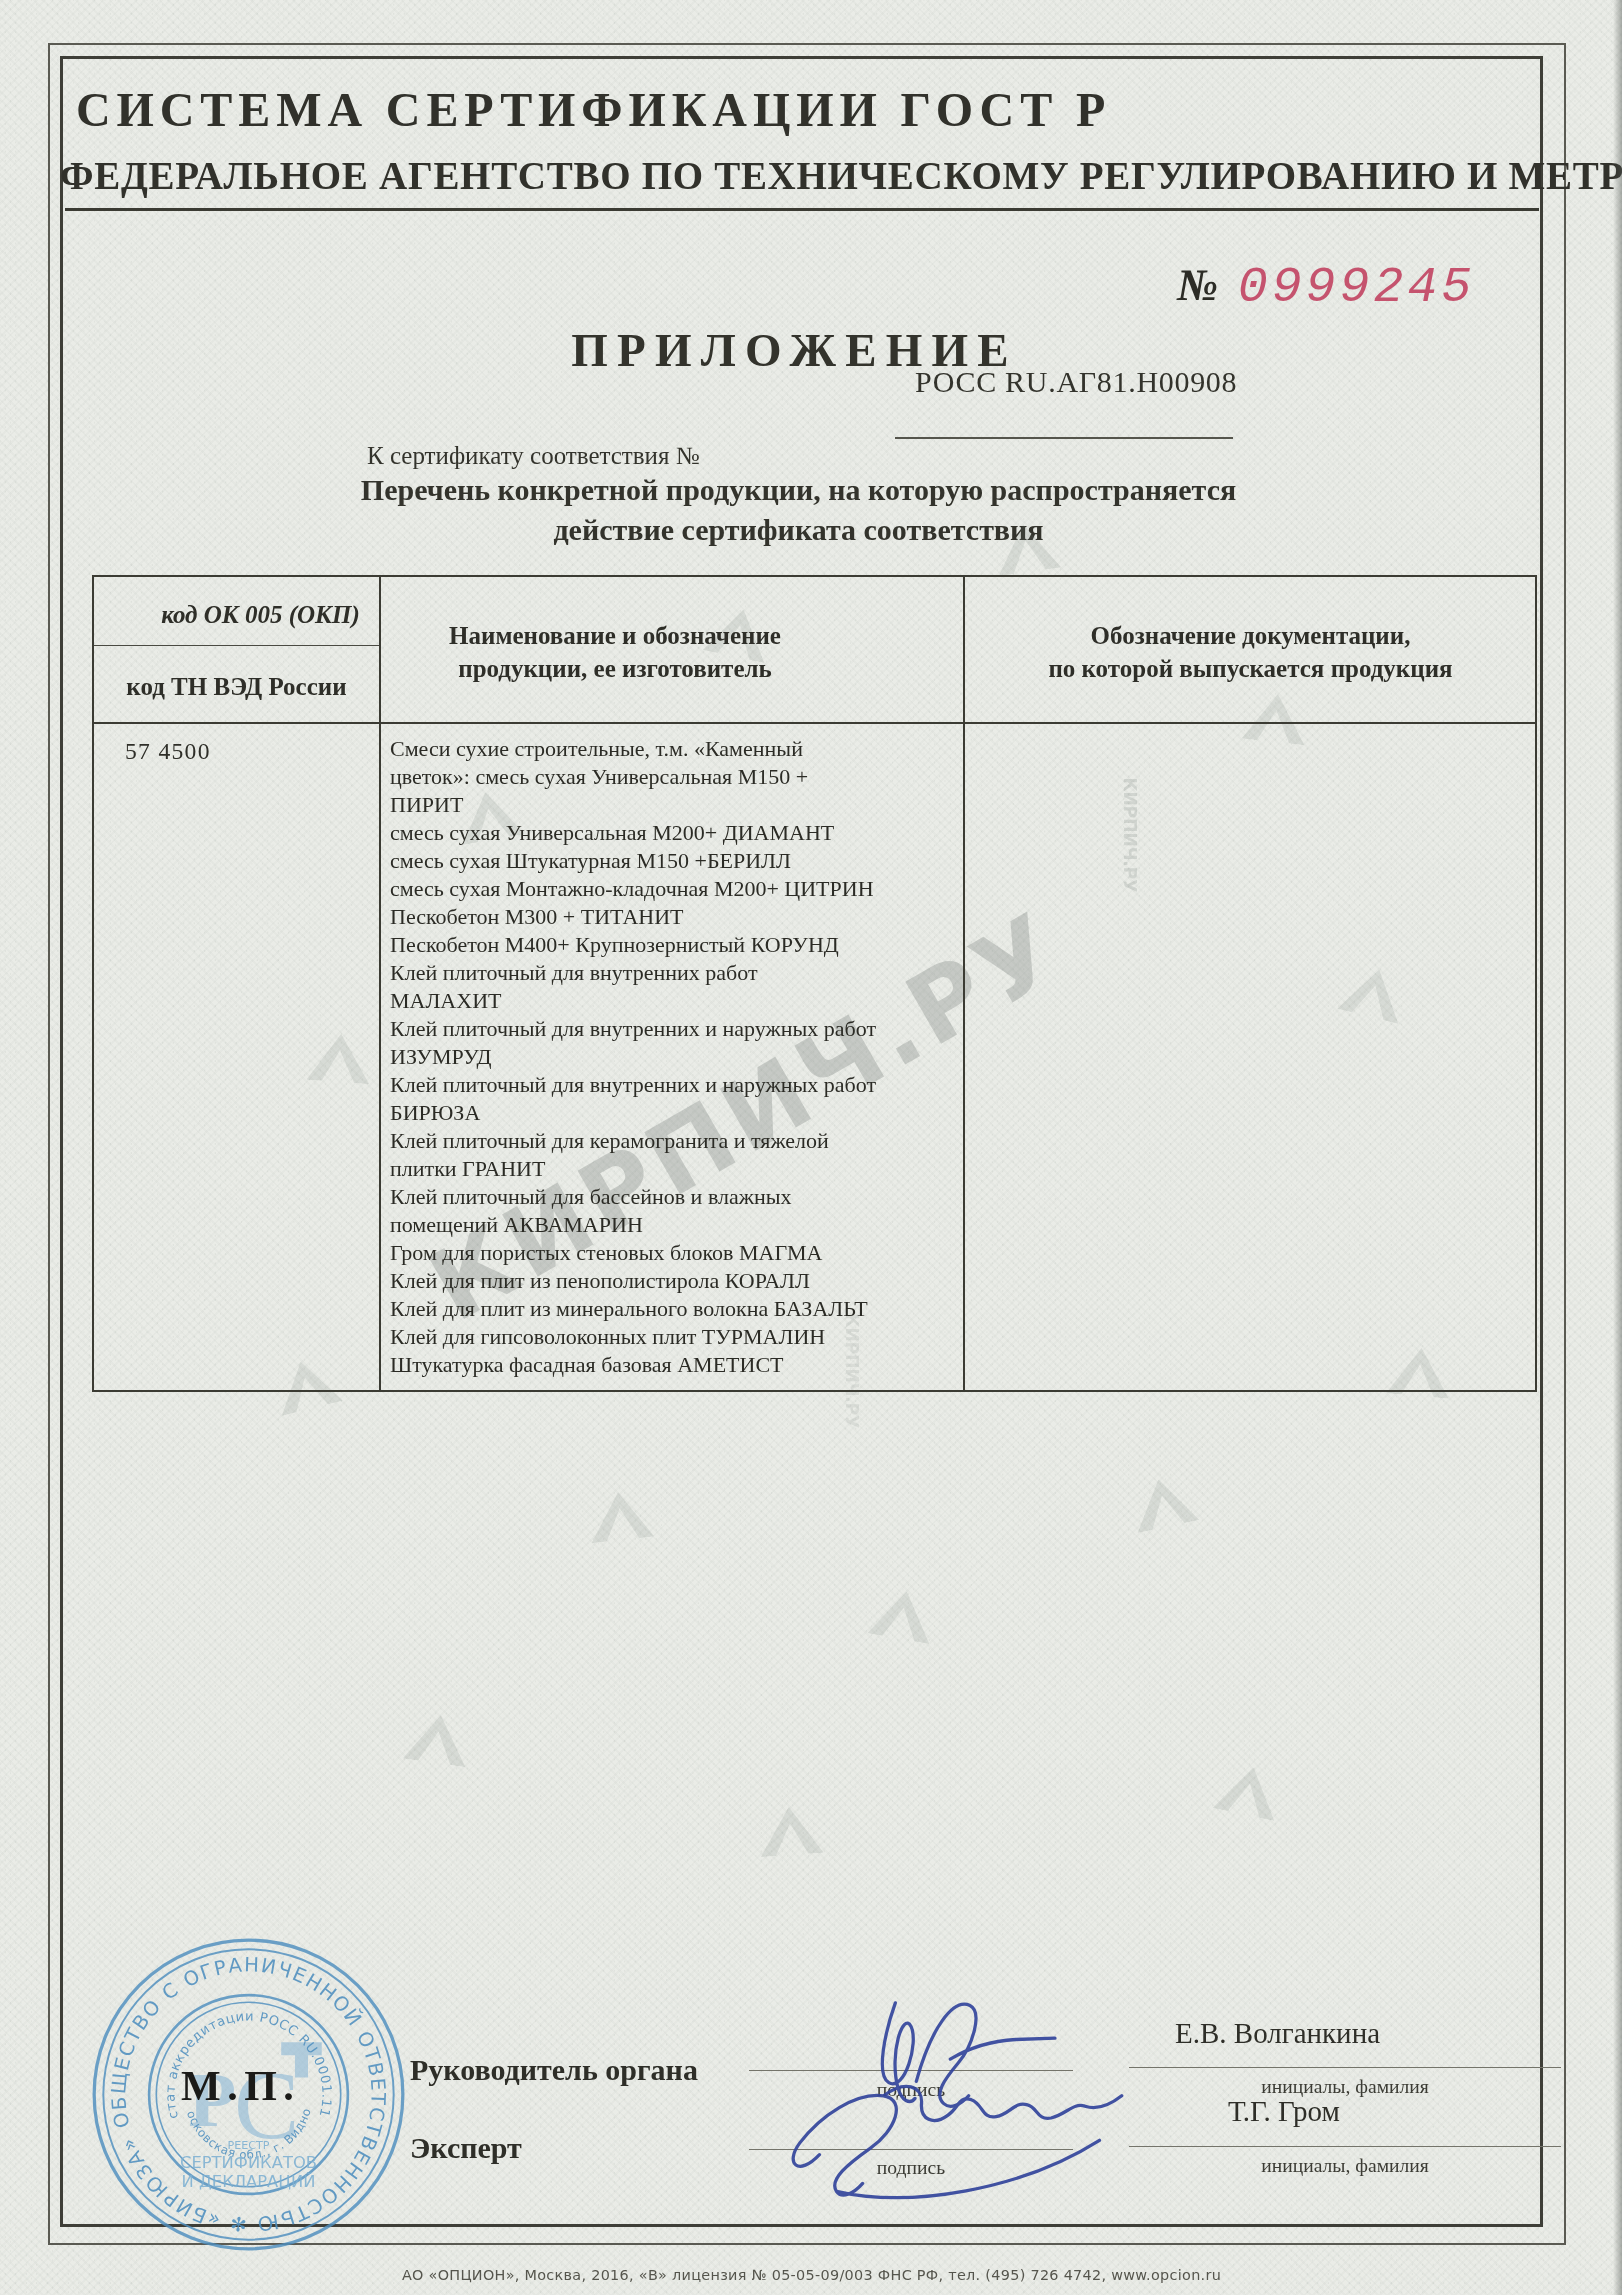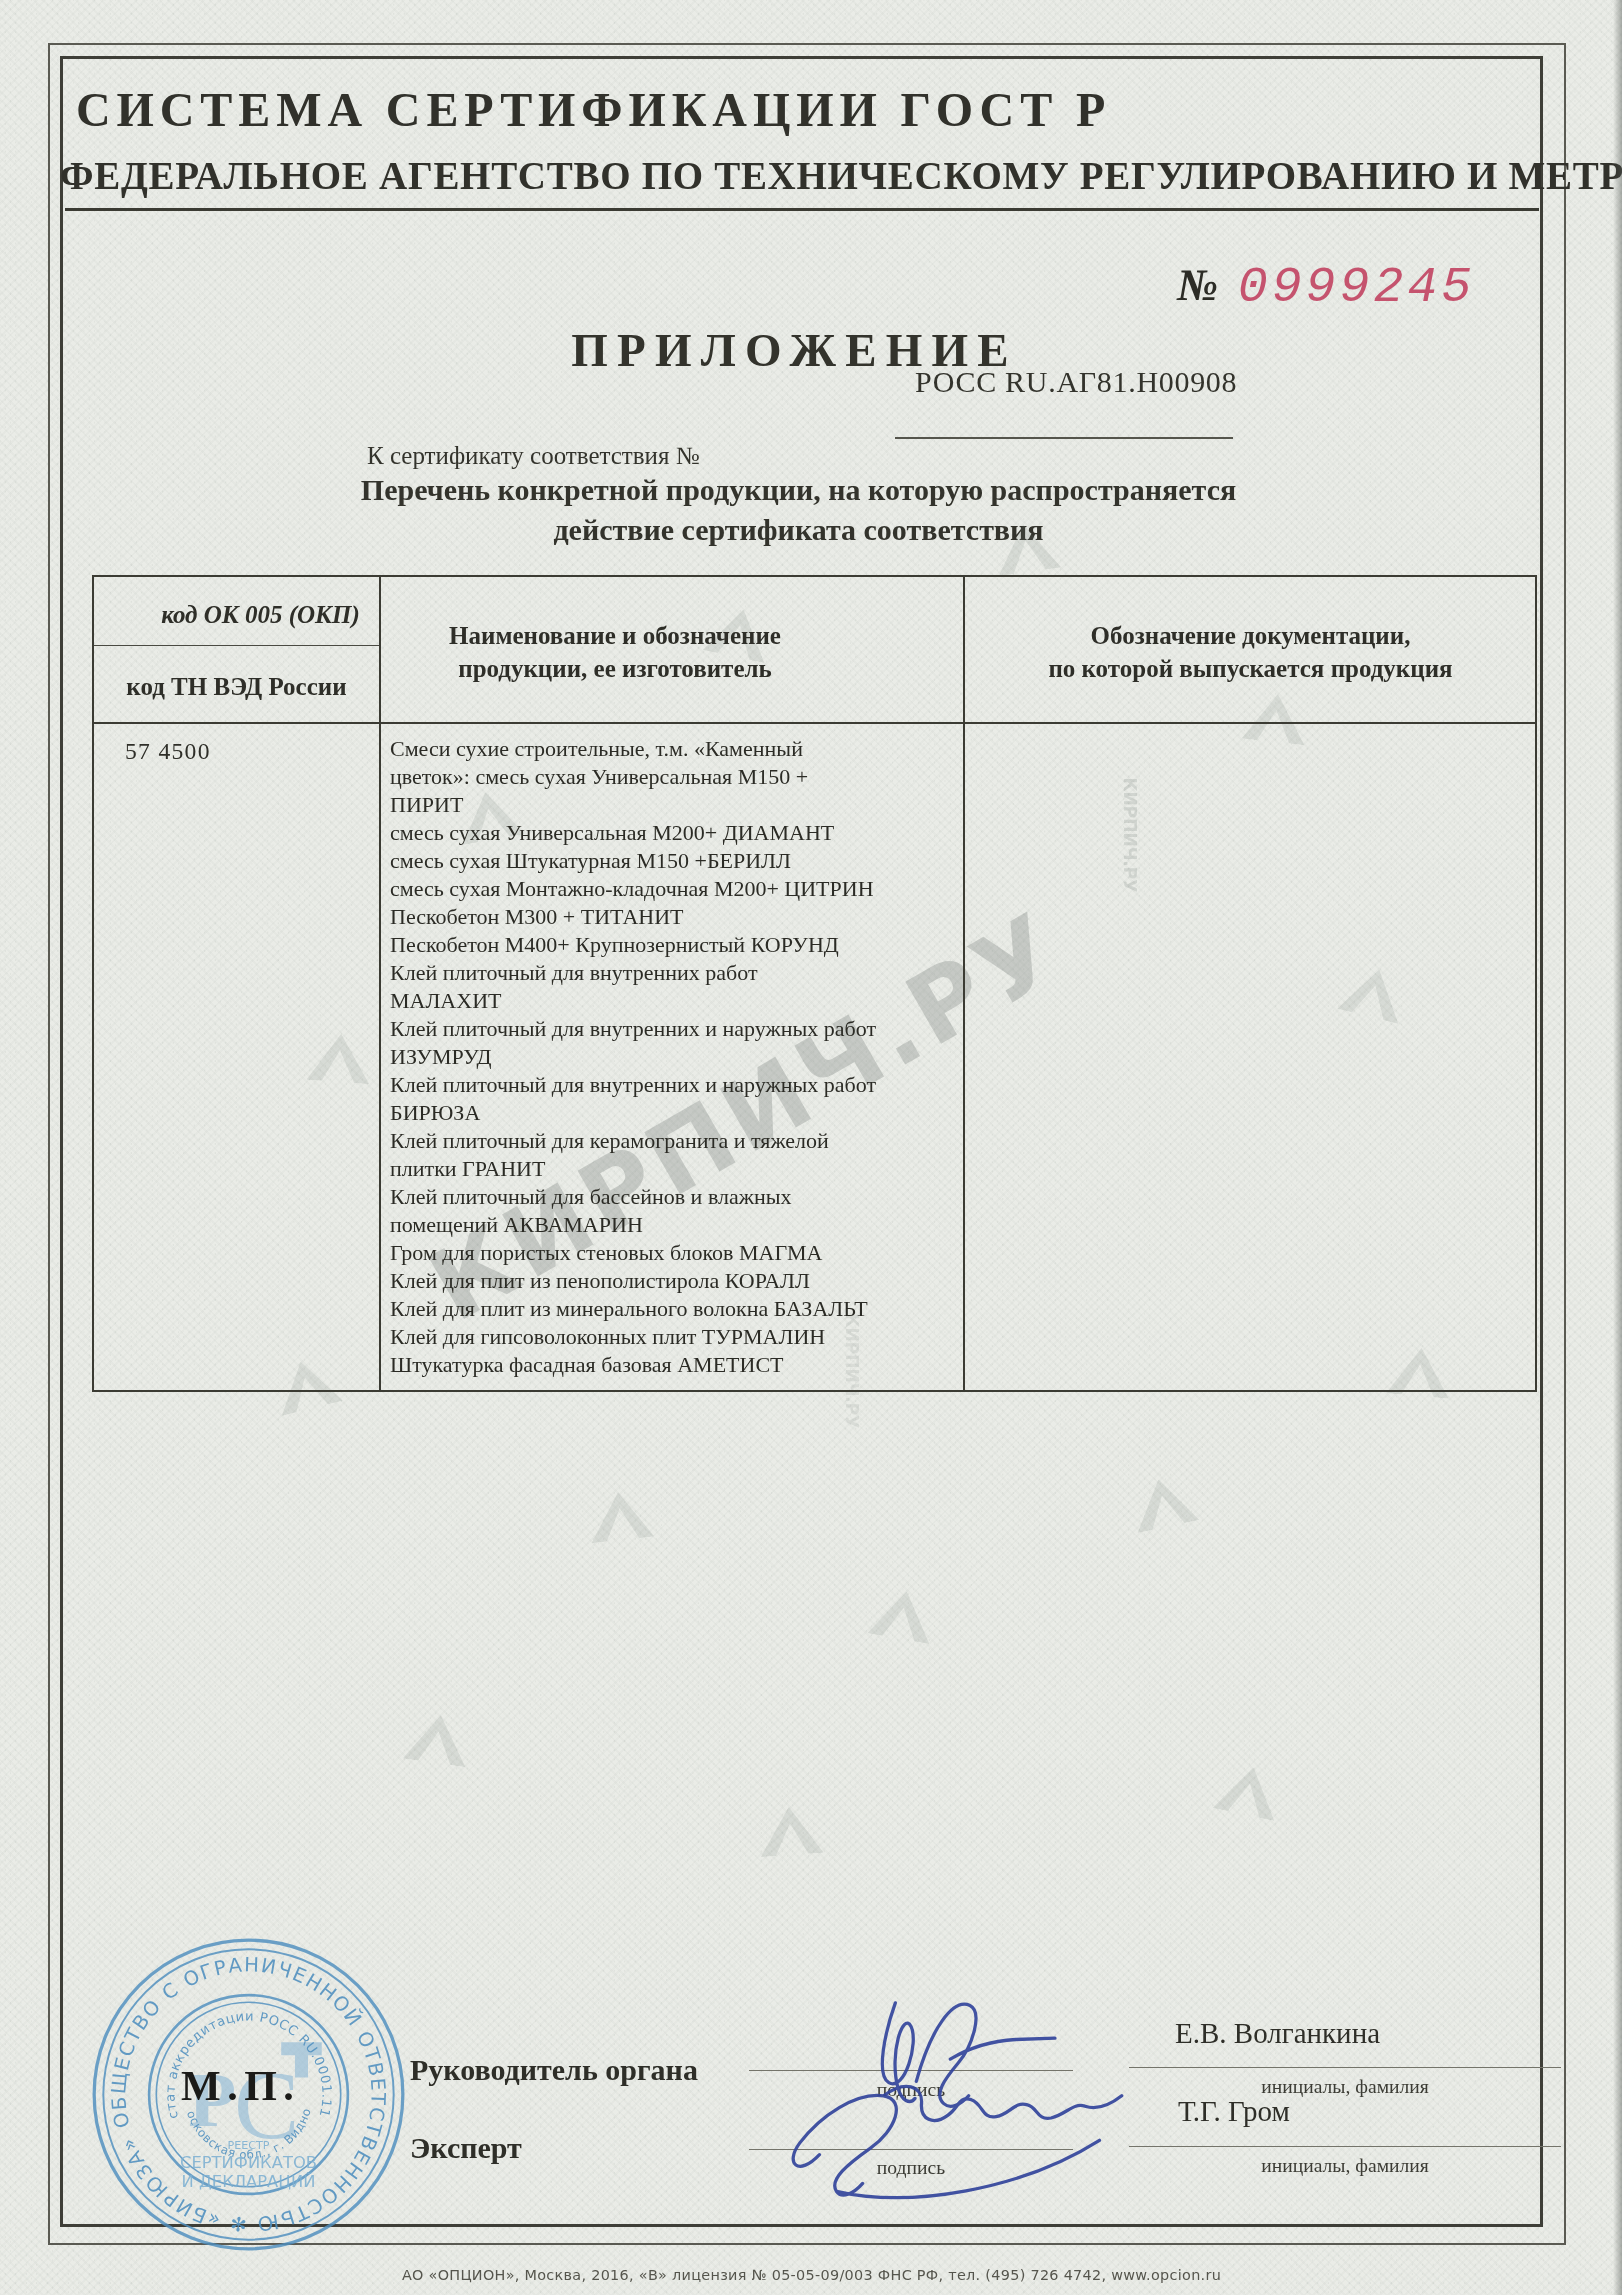--- a/index.html
+++ b/index.html
@@ -67,21 +67,21 @@
   .l1a{left:749px;top:2070px;width:324px;}
   .l1b{left:1129px;top:2067px;width:432px;}
   .l2a{left:749px;top:2149px;width:324px;}
   .l2b{left:1129px;top:2146px;width:432px;}
   .cap{font-size:19.6px;color:#3c3c35;text-align:center;}
   .cap1a{left:749px;top:2079px;width:324px;}
   .cap1b{left:1129px;top:2076px;width:432px;}
   .cap2a{left:749px;top:2157px;width:324px;}
   .cap2b{left:1129px;top:2155px;width:432px;}
   .name1{left:1175px;top:2017px;font-size:29px;color:#2e2e28;white-space:nowrap;}
-  .name2{left:1178px;top:2095px;font-size:29px;color:#2e2e28;white-space:nowrap;}
+  .name2{left:1228px;top:2095px;font-size:29px;color:#2e2e28;white-space:nowrap;}
 
   .footer{left:0;top:2267px;width:1623px;text-align:center;
     font-family:"DejaVu Sans", sans-serif;font-size:14.4px;color:#55554d;letter-spacing:0.3px;}
 
   .stamp-svg{left:85px;top:1931px;}
   .sig-svg{left:720px;top:1983px;}
 </style>
 </head>
 <body>
 

